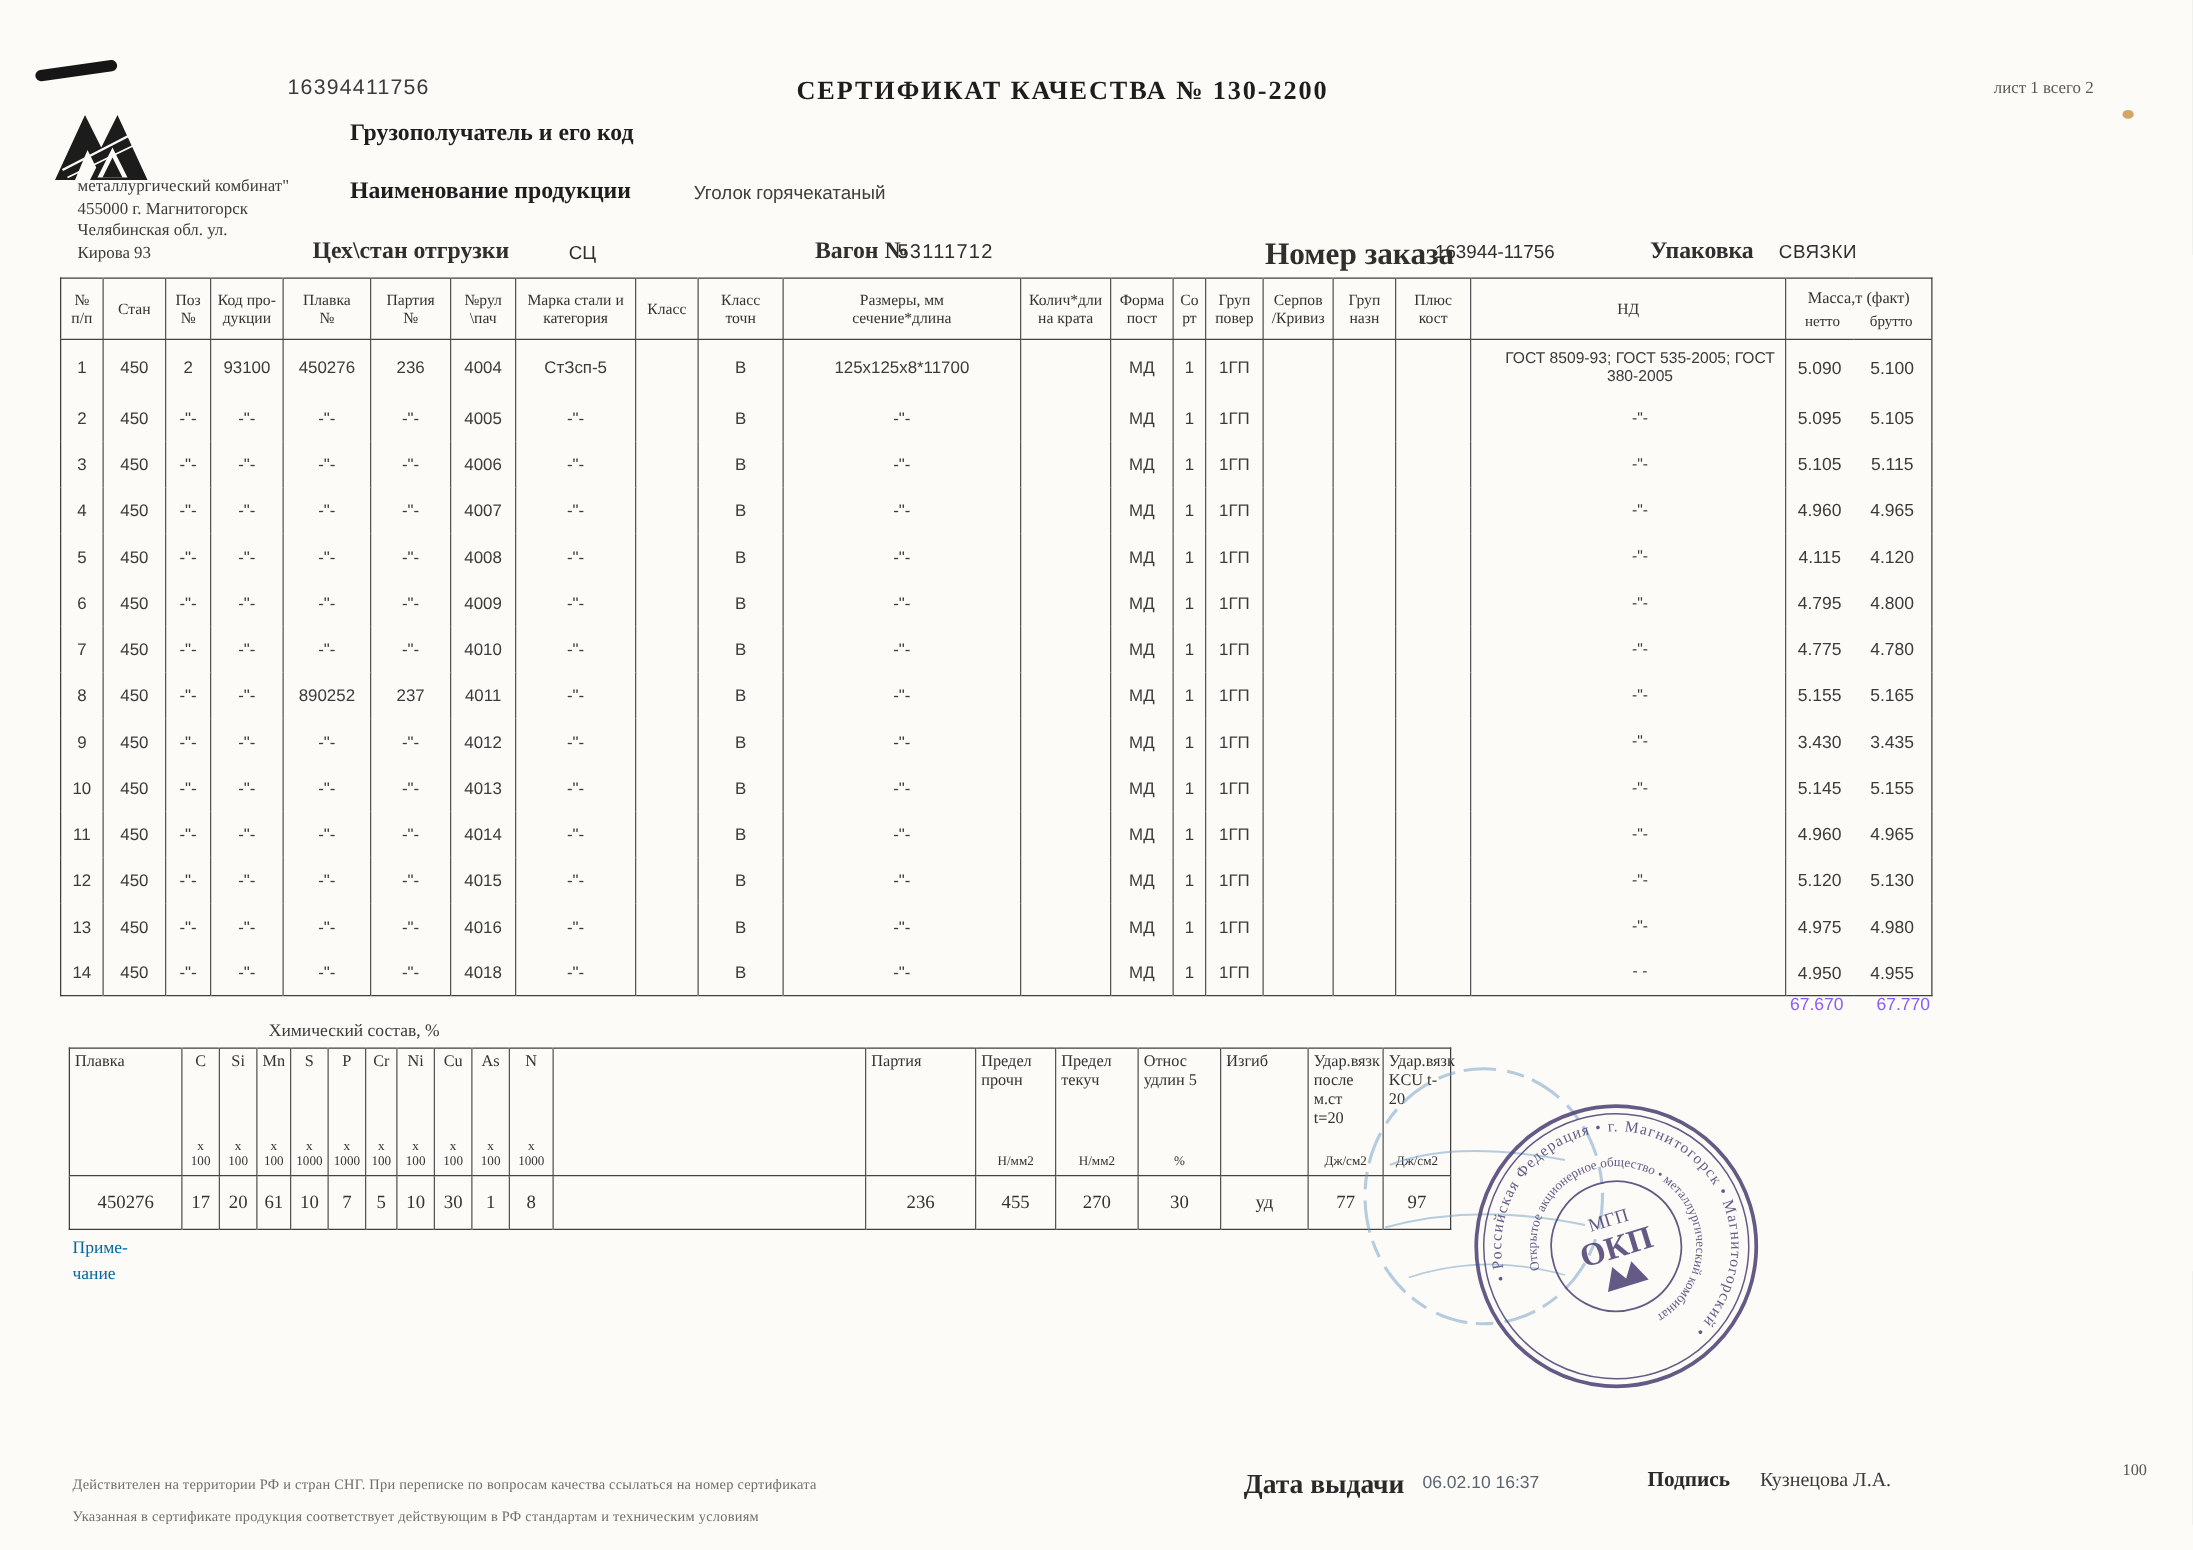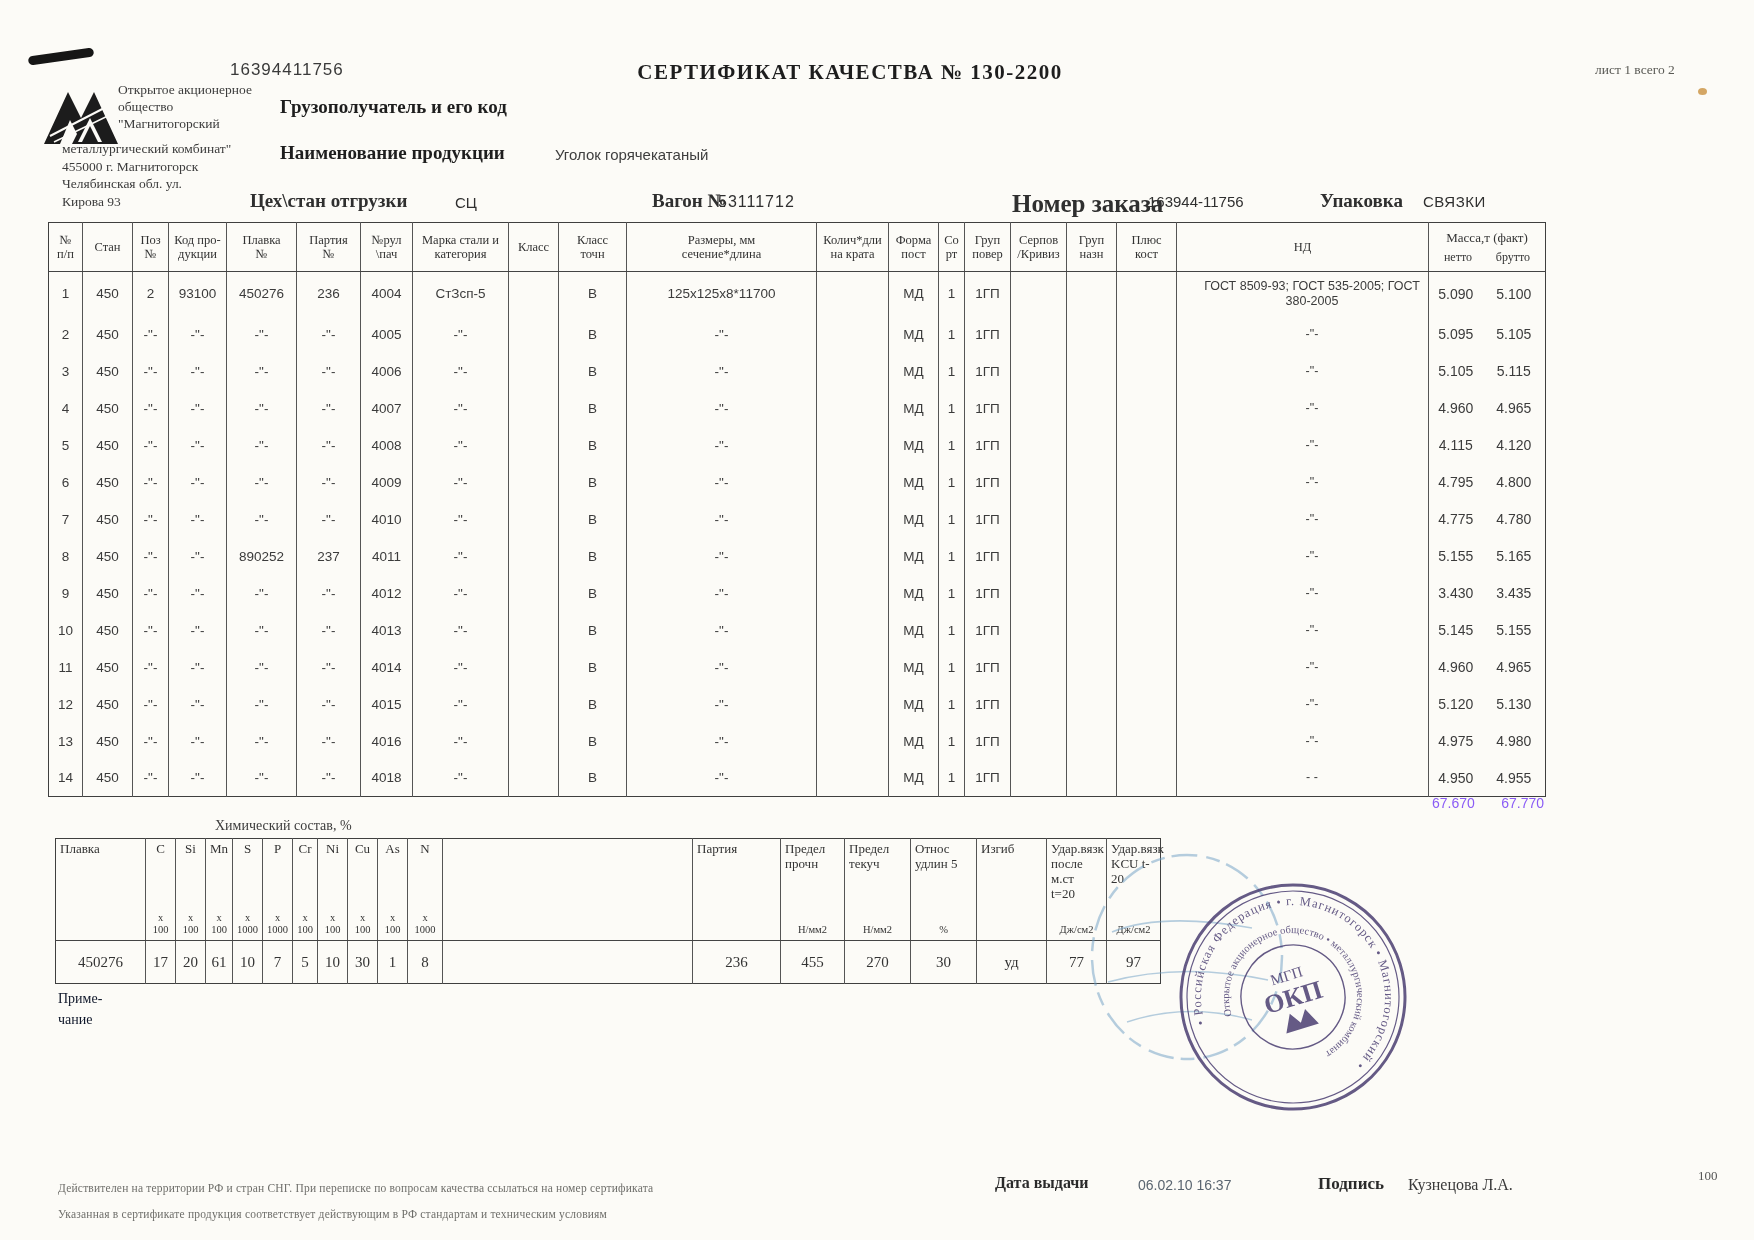--- a/index.html
+++ b/index.html
@@ -59,25 +59,25 @@
     vertical-align:top;text-align:center;padding:3px 1px 2px;height:96px;color:#333;position:relative;
   }
   .chem-table th .lbl{white-space:pre-line;line-height:1.15;text-align:left;padding-left:3px;}
   .chem-table th.c-center .lbl{text-align:center;padding-left:0;}
   .chem-table th .unit{position:absolute;bottom:3px;left:0;right:0;font-size:10.5px;line-height:1.2;white-space:pre-line;text-align:center;}
   .chem-table th:last-child{border-right:none;}
   .chem-table td{
     font-size:15px;color:#333;border-right:1px solid #555;text-align:center;vertical-align:middle;height:40px;
   }
   .chem-table td:last-child{border-right:none;}
-  .note{left:58px;top:988px;font-size:14px;line-height:1.5;white-space:pre-line;color:#0f172a;}
+  .note{left:58px;top:988px;font-size:14px;line-height:1.5;white-space:pre-line;color:#0369a1;}
   
   .fine1{left:58px;top:1182px;font-size:11.5px;color:#6e6e6a;letter-spacing:.2px;}
   .fine2{left:58px;top:1208px;font-size:11.5px;color:#6e6e6a;letter-spacing:.2px;}
-  .date-label{left:995px;top:1174px;font-size:16px;font-weight:bold;color:#2a2a2a;}
+  .date-label{left:995px;top:1174px;font-size:22px;font-weight:bold;color:#2a2a2a;}
   .date-value{left:1138px;top:1177px;font-family:"Liberation Sans",sans-serif;font-size:14px;color:#5a6570;}
   .sign-label{left:1318px;top:1174px;font-size:17px;font-weight:bold;color:#2a2a2a;}
   .sign-value{left:1408px;top:1176px;font-size:16px;color:#3a3a3a;}
   .page-num{left:1698px;top:1168px;font-size:13px;color:#555;}
   
   .brand{left:1452px;top:1180px;display:flex;align-items:flex-end;gap:8px;}
   .brand-name{font-family:"Liberation Sans",sans-serif;font-size:17px;letter-spacing:5px;color:#8b98a1;padding-bottom:4px;}
   
   .stamp-purple{left:1168px;top:872px;width:250px;height:250px;transform:rotate(-17deg);opacity:.85;}
   .stamp-blue{left:1072px;top:842px;width:230px;height:230px;opacity:.5;}
@@ -91,23 +91,20 @@
   <div class="abs orange-dot"></div>
 
   <svg class="abs" style="left:42px;top:84px" width="78" height="62" viewBox="0 0 78 62">
     <path d="M2 60 L26 8 L39 34 L52 8 L76 60 L60 60 L50 36 L39 58 L28 36 L18 60 Z" fill="#1c1c1c"></path>
     <path d="M30 60 L48 24 L66 60 Z" fill="#1c1c1c"></path>
     <path d="M36 58 L48 34 L60 58 Z" fill="#fcfbf7"></path>
     <path d="M40 58 L48 42 L56 58 Z" fill="#1c1c1c"></path>
     <line x1="8" y1="52" x2="70" y2="20" stroke="#fcfbf7" stroke-width="2"></line>
     <line x1="12" y1="58" x2="74" y2="28" stroke="#fcfbf7" stroke-width="1.4"></line>
   </svg>
-  <div class="abs company-top">Открытое акционерное
-общество
-"Магнитогорский</div>
   <div class="abs company-bottom">металлургический комбинат"
 455000 г. Магнитогорск
 Челябинская обл.  ул.
 Кирова 93</div>
 
   <div class="abs serial">16394411756</div>
   <div class="abs title">СЕРТИФИКАТ КАЧЕСТВА  № 130-2200</div>
   <div class="abs sheet-info">лист 1 всего 2</div>
 
   <div class="abs lbl-consignee">Грузополучатель и его код</div>

